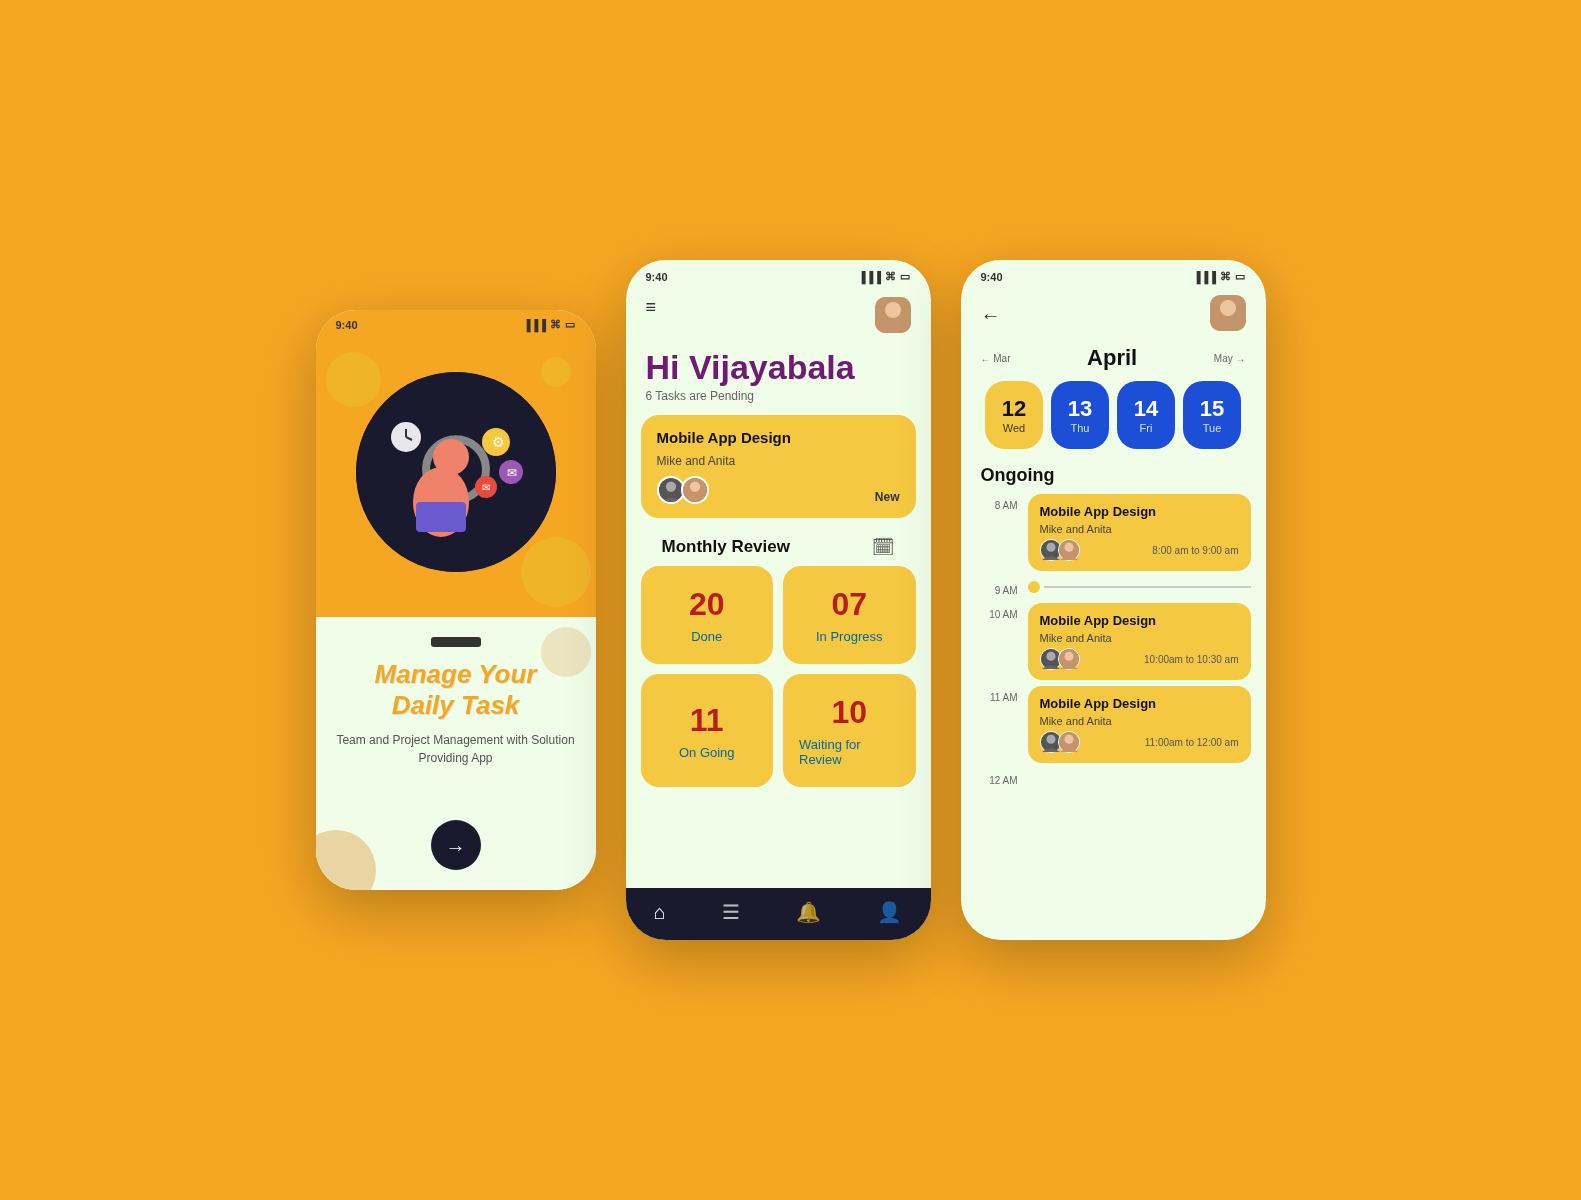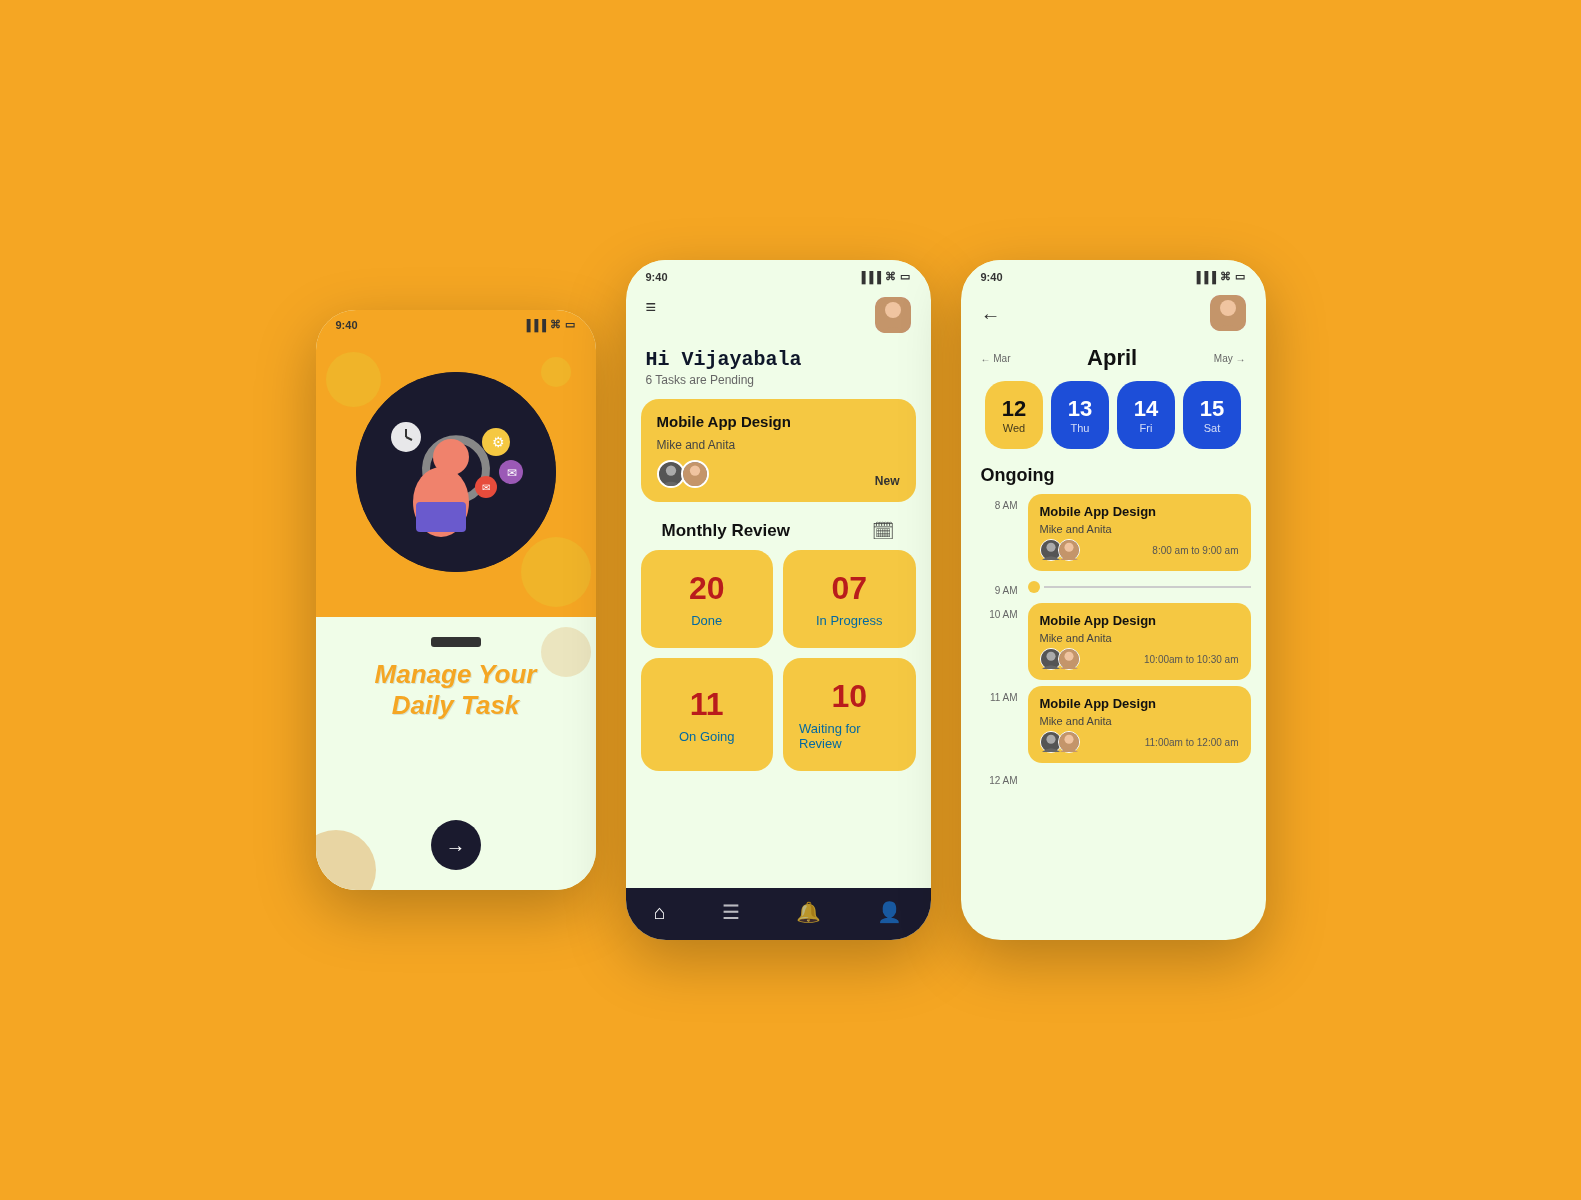--- a/index.html
+++ b/index.html
@@ -135,24 +135,23 @@
       border-radius: 10px;
       background: #d4a0a0;
       overflow: hidden;
       display: flex; align-items: center; justify-content: center;
       font-size: 20px;
     }
     .phone2-greeting {
       padding: 5px 20px 2px;
     }
     .greeting-name {
-      font-size: 20px;
+      font-size: 34px;
       font-weight: 700;
-      color: #0f172a;
-      font-family: Liberation Mono, monospace;
+      color: #701a75;
     }
     .greeting-sub {
       font-size: 12px;
       color: #666;
       margin-top: 2px;
     }
     .phone2-card {
       margin: 10px 15px;
       background: #F5C842;
       border-radius: 18px;
@@ -414,20 +413,21 @@
 
       <div style="position:absolute;width:80px;height:80px;background:#e8d5a3;border-radius:50%;bottom:-20px;left:-20px;"></div>
       <div style="position:absolute;width:50px;height:50px;background:#e8d5a3;border-radius:50%;top:10px;right:5px;opacity:0.6;"></div>
 
       <div style="height:10px;width:50px;background:#333;border-radius:3px;margin-bottom:12px;"></div>
 
       <div class="manage-title">
         <div>Manage Your</div>
         <div>Daily Task</div>
       </div>
+      <div class="manage-sub">Team and Project Management with Solution Providing App</div>
       <div class="arrow-btn">
         <span>→</span>
       </div>
     </div>
   </div>
 
   <div class="phone phone2">
 
     <div class="phone2-status">
       <span>9:40</span>
@@ -546,21 +546,21 @@
       <div class="date-pill">
         <span class="date-num">13</span>
         <span class="date-day">Thu</span>
       </div>
       <div class="date-pill">
         <span class="date-num">14</span>
         <span class="date-day">Fri</span>
       </div>
       <div class="date-pill">
         <span class="date-num">15</span>
-        <span class="date-day">Sat</span>
+        <span class="date-day">Tue</span>
       </div>
     </div>
 
     <div class="ongoing-label">Ongoing</div>
 
     <div class="schedule-list">
 
       <div class="schedule-row">
         <div class="time-col">8 AM</div>
         <div class="sched-card">

